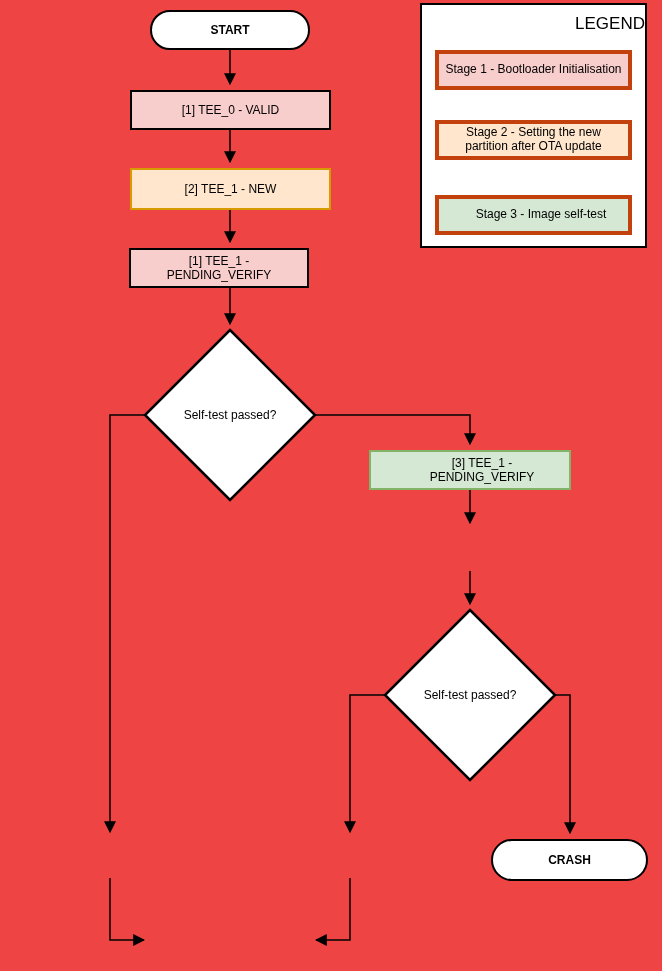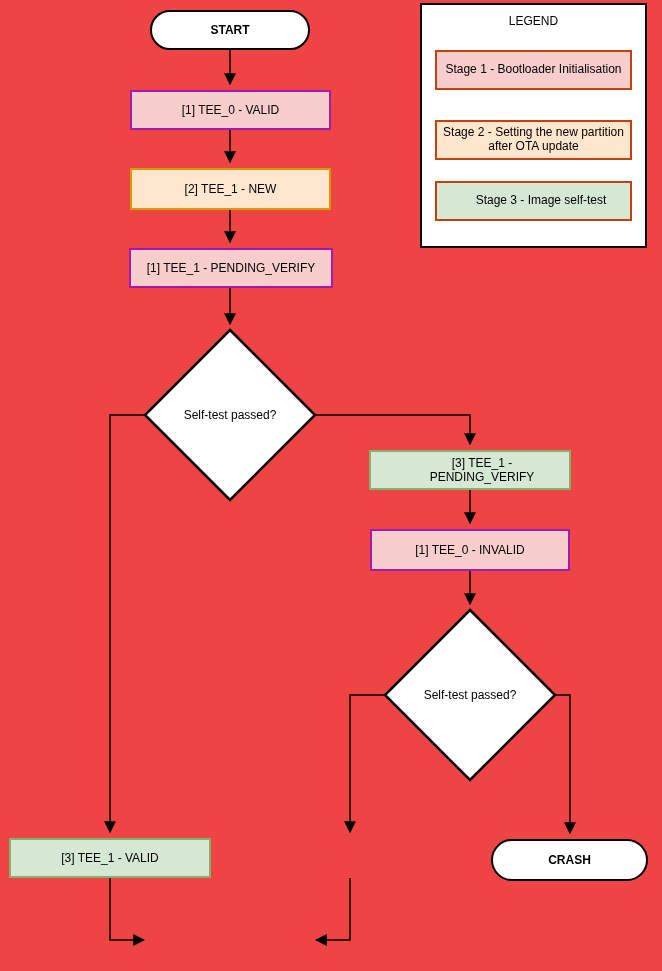--- a/index.html
+++ b/index.html
@@ -27,21 +27,21 @@
     font-size: 12px;
     line-height: 1.2;
     padding: 2px 6px;
   }
   .terminal {
     border: 2px solid #000000;
     border-radius: 21px;
     background: #ffffff;
     font-weight: 700;
   }
-  .stage1 { background: #f8cecc; border: 2px solid #a21caf; }
+  .stage1 { background: #f8cecc; border: 2px solid #000000; }
   .stage2 { background: #ffe6cc; border: 2px solid #d79b00; }
   .stage3 { background: #d5e8d4; border: 2px solid #82b366; }
   .diamond-label {
     position: absolute;
     display: flex;
     align-items: center;
     justify-content: center;
     text-align: center;
     font-size: 12px;
   }
@@ -49,40 +49,40 @@
     position: absolute;
     left: 420px; top: 3px;
     width: 227px; height: 245px;
     border: 2px solid #000000;
     background: #ffffff;
     box-sizing: border-box;
   }
   .legend-title {
     position: absolute;
     top: 9px; left: 0; right: 0;
-    text-align: center;
-    font-size: 12px;
+    text-align: right;
+    font-size: 17px;
   }
   .legend-item {
     position: absolute;
     left: 13px;
     width: 197px; height: 40px;
     box-sizing: border-box;
     display: flex;
     align-items: center;
     justify-content: center;
     text-align: center;
     font-size: 12px;
     line-height: 1.15;
     padding: 0 5px;
-    border: 2px solid #c2410c;
+    border: 4px solid #c2410c;
   }
   .legend-item.li1 { top: 45px;  background: #f8cecc; }
   .legend-item.li2 { top: 115px; background: #ffe6cc; }
-  .legend-item.li3 { top: 176px; background: #d5e8d4; padding-left: 20px; }
+  .legend-item.li3 { top: 190px; background: #d5e8d4; padding-left: 20px; }
 </style>
 </head>
 <body>
 
 <div class="canvas">
 
   <svg class="svg-layer" width="662" height="971" viewBox="0 0 662 971" xmlns="http://www.w3.org/2000/svg">
     <defs>
       <marker id="arrow" viewBox="0 0 10 10" refX="9" refY="5" markerWidth="8" markerHeight="8" orient="auto-start-reverse">
         <path d="M 0 0 L 10 5 L 0 10 z" fill="#000000"></path>
@@ -112,31 +112,29 @@
     <polygon points="230,330 315,415 230,500 145,415" fill="#ffffff" stroke="#000000" stroke-width="2.5"></polygon>
     <polygon points="470,610 555,695 470,780 385,695" fill="#ffffff" stroke="#000000" stroke-width="2.5"></polygon>
   </svg>
 
   <div class="node terminal" style="left:150px; top:10px; width:160px; height:40px;">START</div>
 
   <div class="node stage1" style="left:130px; top:90px; width:201px; height:40px;">[1] TEE_0 - VALID</div>
 
   <div class="node stage2" style="left:130px; top:168px; width:201px; height:42px;">[2] TEE_1 - NEW</div>
 
-  <div class="node stage1" style="left:129px; top:248px; width:204px; height:40px;">[1] TEE_1 - PENDING_VERIFY</div>
+  <div class="node stage1" style="left:129px; top:248px; width:180px; height:40px;">[1] TEE_1 - PENDING_VERIFY</div>
 
   <div class="diamond-label" style="left:145px; top:395px; width:170px; height:40px;">Self-test passed?</div>
 
   <div class="node stage3" style="left:369px; top:450px; width:202px; height:40px;padding-left:30px;">[3] TEE_1 - PENDING_VERIFY</div>
 
-  <div class="node stage1" style="left:370px; top:529px; width:200px; height:42px;">[1] TEE_0 - INVALID</div>
 
   <div class="diamond-label" style="left:385px; top:675px; width:170px; height:40px;">Self-test passed?</div>
 
-  <div class="node stage3" style="left:9px; top:838px; width:202px; height:40px;">[3] TEE_1 - VALID</div>
 
 
   <div class="node terminal" style="left:491px; top:839px; width:157px; height:42px;text-align:right;">CRASH</div>
 
 
   <div class="legend">
     <div class="legend-title">LEGEND</div>
     <div class="legend-item li1">Stage 1 - Bootloader Initialisation</div>
     <div class="legend-item li2">Stage 2 - Setting the new partition after OTA update</div>
     <div class="legend-item li3">Stage 3 - Image self-test</div>

